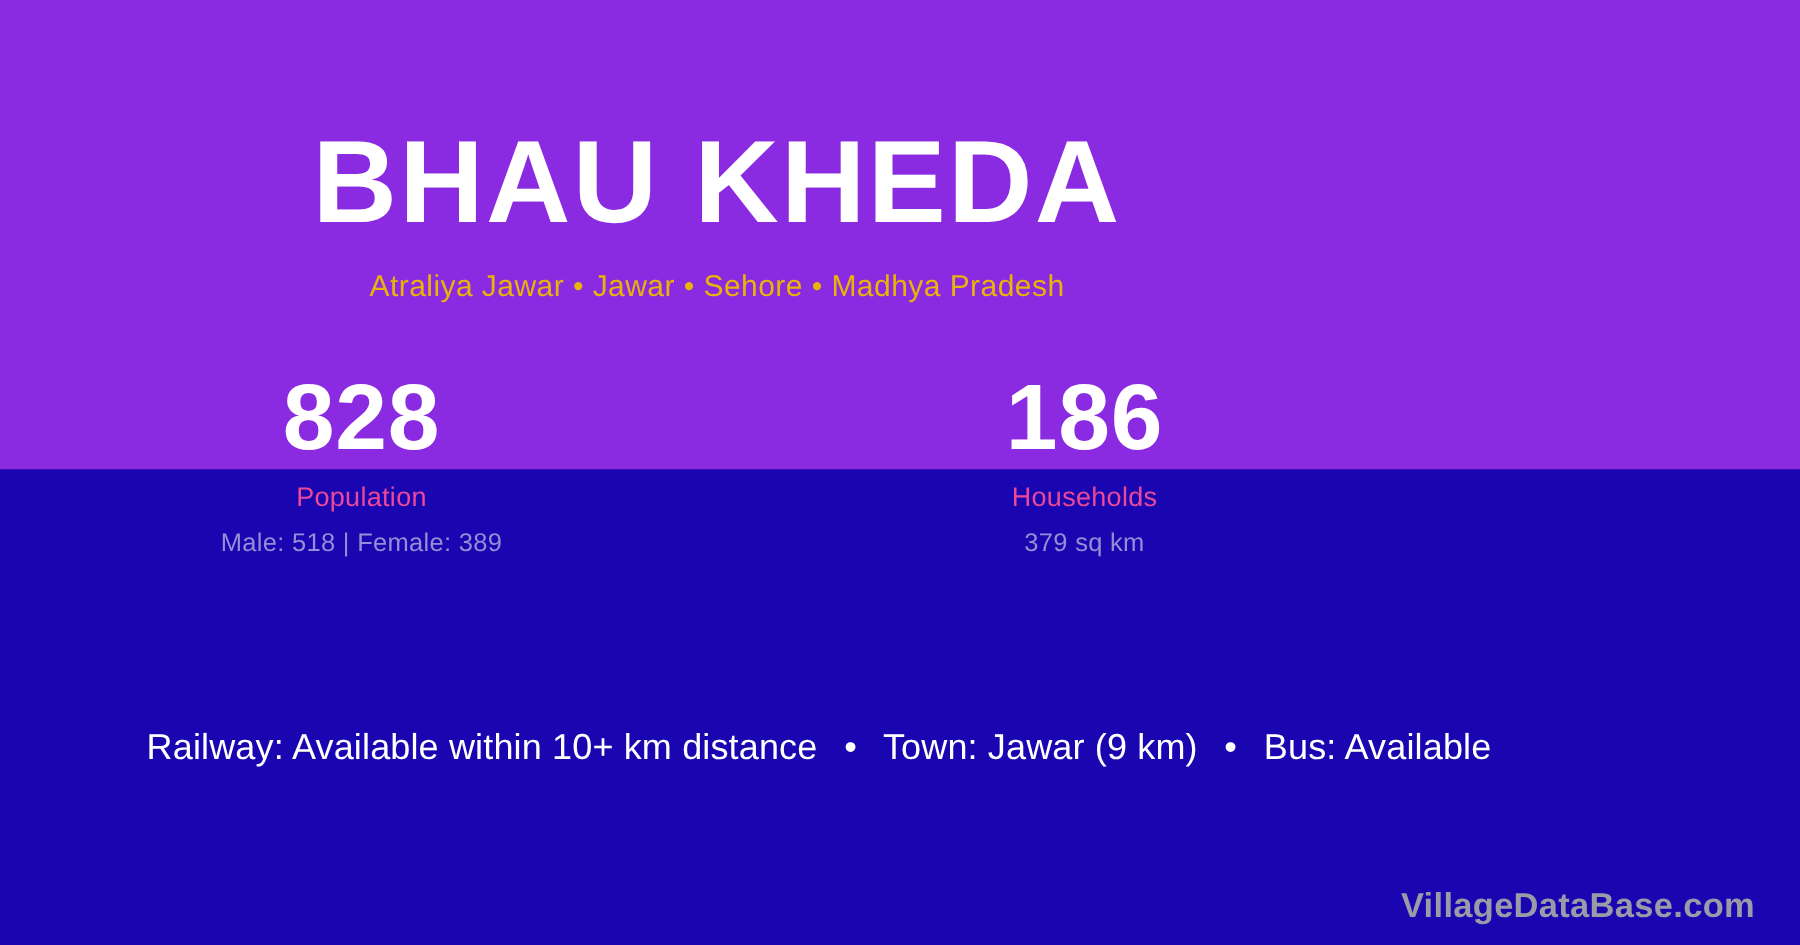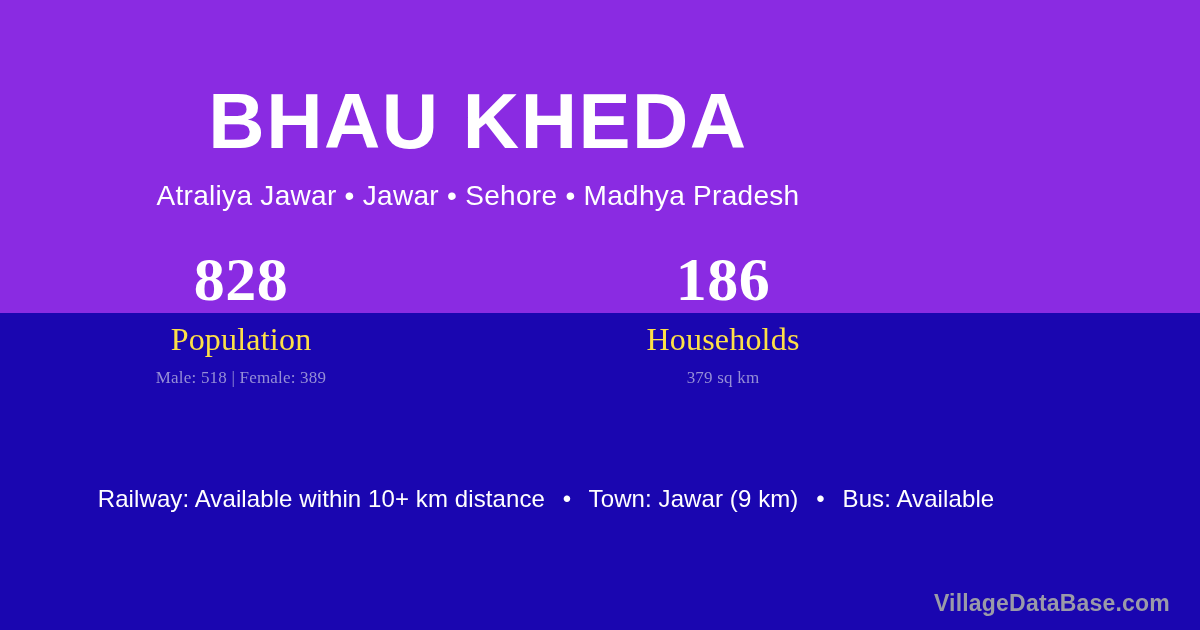--- a/index.html
+++ b/index.html
@@ -44,53 +44,52 @@
     padding-top: 82px;
     font-size: 78px;
     font-weight: 700;
     letter-spacing: 1.5px;
     line-height: 1.0;
     color: #ffffff;
   }
   .subtitle {
     margin: 0;
     padding-top: 20px;
-    font-size: 28px;
+    font-size: 20px;
     font-weight: 400;
     letter-spacing: 0.3px;
-    color: #ffffff;
+    color: #eab308;
   }
   
   .stats {
     position: absolute;
     left: 0;
     top: 248px;
     width: 964px;
     display: flex;
     z-index: 6;
-    font-family: Liberation Serif, serif;
   }
   .stat {
     flex: 1 1 0;
     text-align: center;
   }
   .stat-value {
     font-size: 62px;
     font-weight: 700;
     line-height: 1.0;
     letter-spacing: 0.5px;
     color: #ffffff;
     height: 66px;
   }
   .stat-label {
     margin-top: 7px;
-    font-size: 32px;
+    font-size: 18px;
     font-weight: 400;
     letter-spacing: 0.2px;
-    color: #fde047;
+    color: #ec4899;
   }
   .stat-detail {
     margin-top: 10px;
     font-size: 17px;
     font-weight: 400;
     letter-spacing: 0.2px;
     color: #958ed6;
   }
   
   .amenities {

